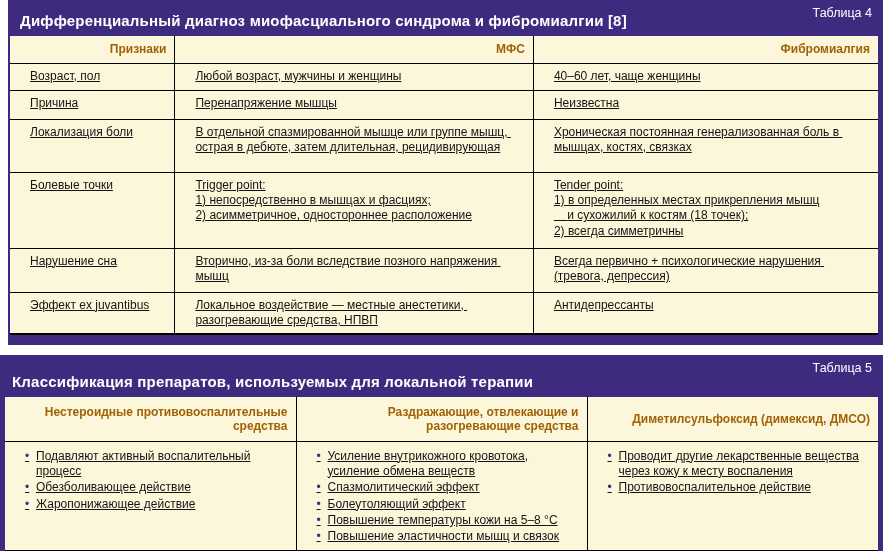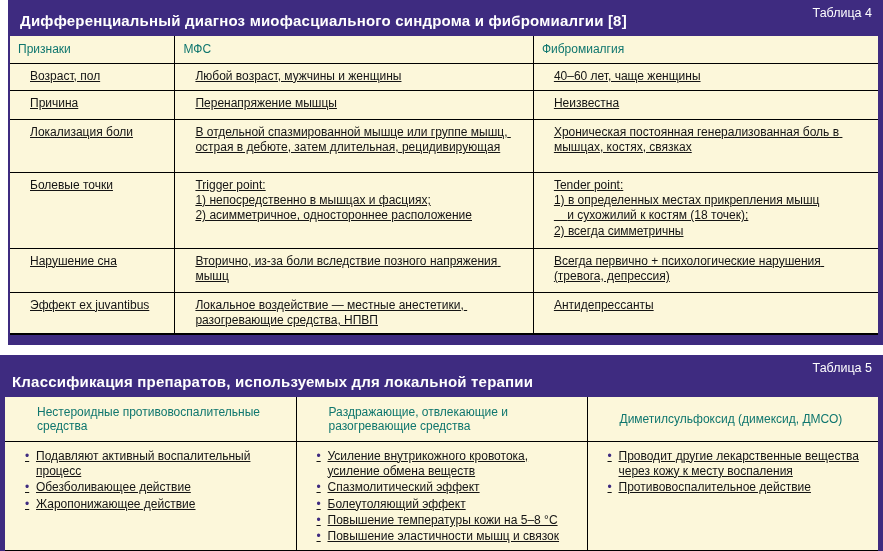--- a/index.html
+++ b/index.html
@@ -17,21 +17,21 @@
   .block-t4 .band { height:36px;border-radius:21px; }
   .block-t5 .band { height:42px; }
   .band .tag { position:absolute; top:6px; right:11px; font-size:12.5px; }
   .band .band-title { position:absolute; bottom:7px; left:12px; font-size:15px; font-weight:bold; letter-spacing:0.2px; }
 
   table.tbl { border-collapse:collapse; background:#FCF7DA; table-layout:fixed; }
   .block-t4 table.tbl { width:calc(100% - 7px); margin:0 5px 0 2px; }
   .block-t5 table.tbl { width:calc(100% - 10px); margin:0 5px; }
 
   .tbl th, .tbl td { border:1.5px solid #000000; }
-  .tbl th { font-size:12px; font-weight:normal; text-align:left; vertical-align:middle; padding:4px 8px; color:#0f766e; }
+  .tbl th { font-size:12px; font-weight:bold; text-align:right; vertical-align:middle; padding:4px 8px; color:#a16207; }
   .tbl td { font-size:12px; vertical-align:top; padding:5px 8px 4px 20px; line-height:1.28;text-decoration:underline; }
   .tbl td .line { white-space:pre-wrap; }
   
   .tbl tr > *:first-child { border-left:none; }
   .tbl tr > *:last-child { border-right:none; }
   .tbl thead tr > * { border-top:none; }
   .block-t4 .tbl tbody tr:last-child > * { border-bottom:2px solid #000; }
   .block-t5 .tbl tbody tr:last-child > * { border-bottom:1.5px solid #000; }
 
   

